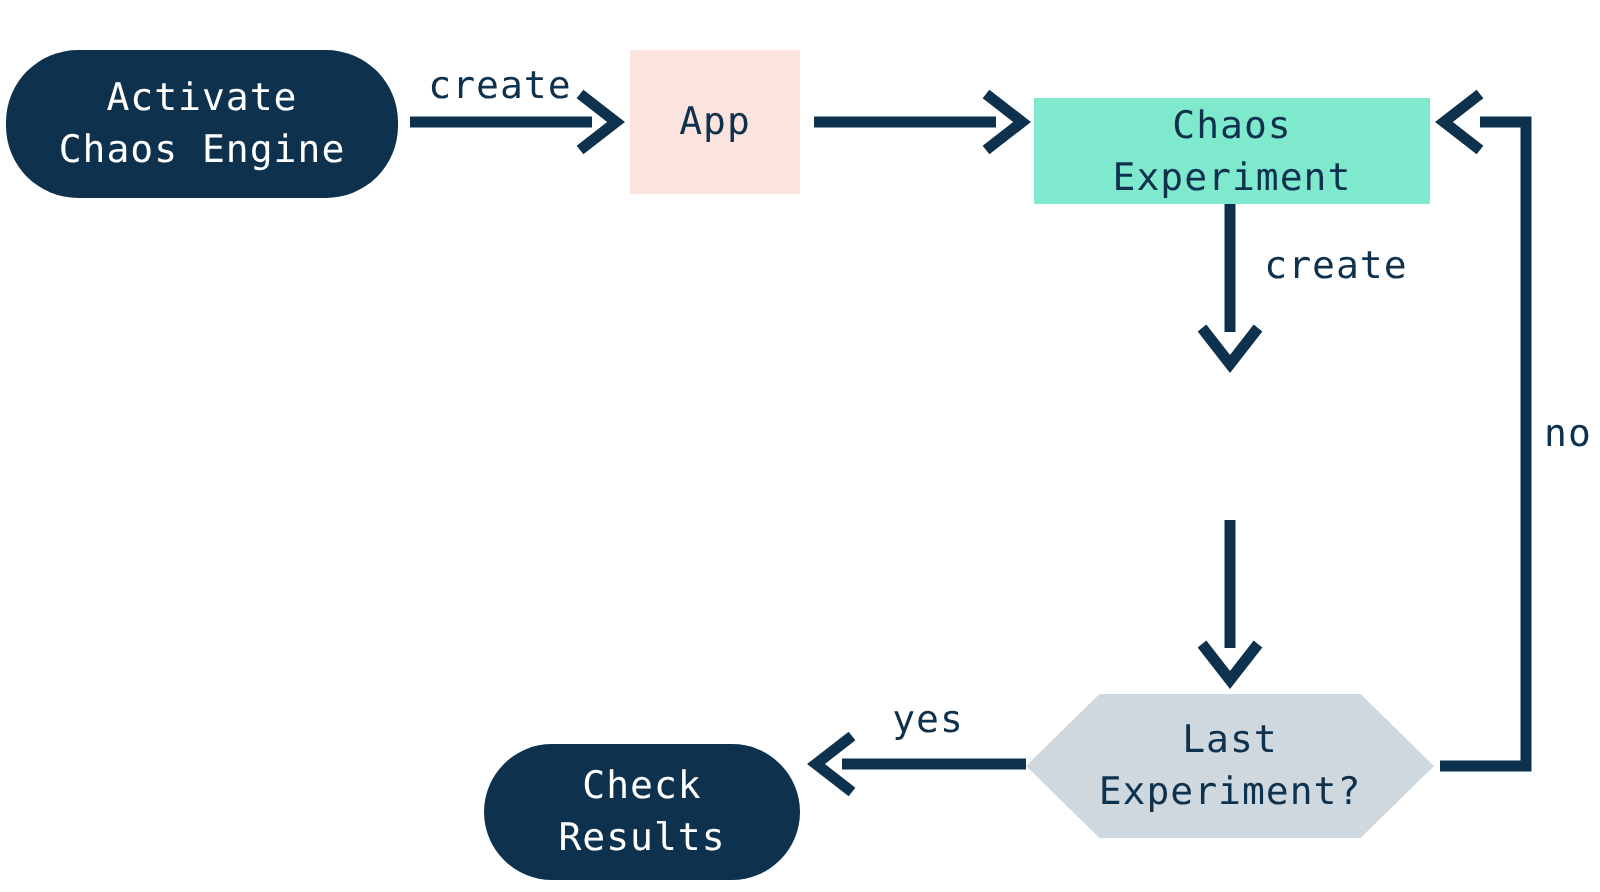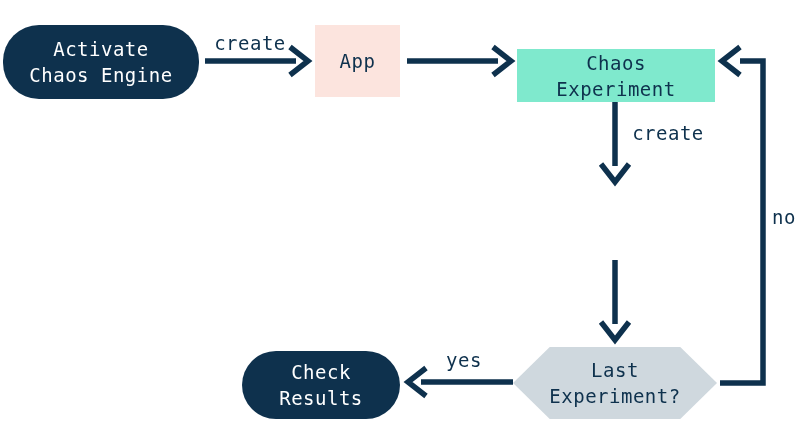--- a/index.html
+++ b/index.html
@@ -46,21 +46,21 @@
   }
   .node-activate { left: 3px;   top: 25px;  width: 196px; height: 74px; }
   .node-app      { left: 315px; top: 25px;  width: 85px;  height: 72px; background: var(--pink); }
   .node-exp      { left: 517px; top: 25px;  width: 198px; height: 53px; background: var(--teal); margin-top: 24px; }
   .node-result   { left: 517px; top: 187px; width: 197px; height: 70px; background: var(--pink); }
   .node-decision {
     left: 513px; top: 347px; width: 204px; height: 72px;
     background: var(--gray);
     clip-path: polygon(0% 50%, 18% 0%, 82% 0%, 100% 50%, 82% 100%, 18% 100%);
   }
-  .node-check    { left: 242px; top: 351px; width: 158px; height: 68px; border-radius: 34px; }
+  .node-check    { left: 242px; top: 372px; width: 158px; height: 68px; border-radius: 34px; }
   .edge-label {
     position: absolute;
     font-size: 19px;
     line-height: 20px;
     color: var(--navy);
     letter-spacing: 0.5px;
     text-align: center;
     white-space: nowrap;
   }
   .label-fetch  { left: 205px; top: 33px;  width: 90px; }

